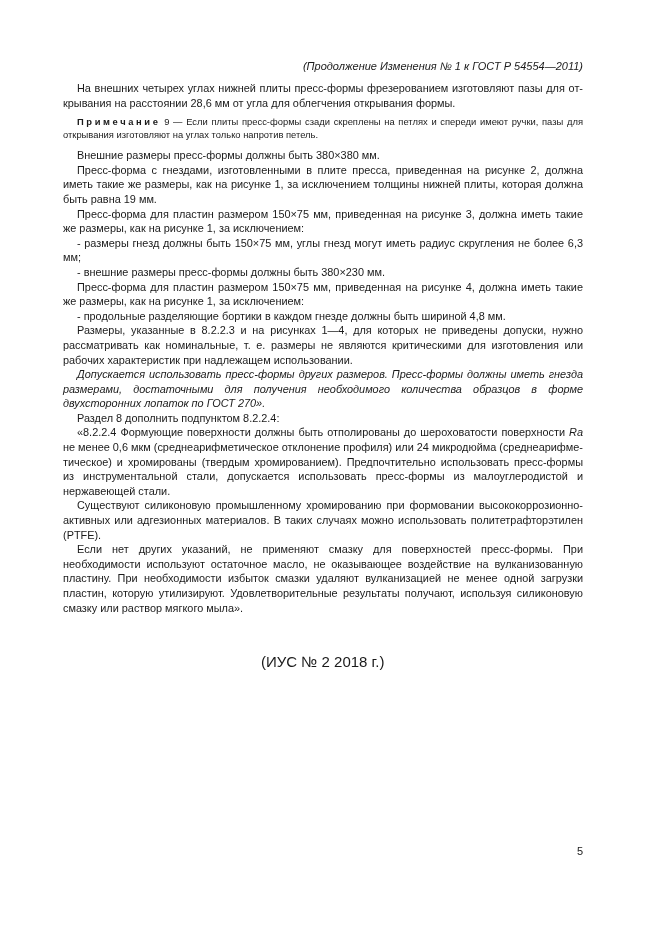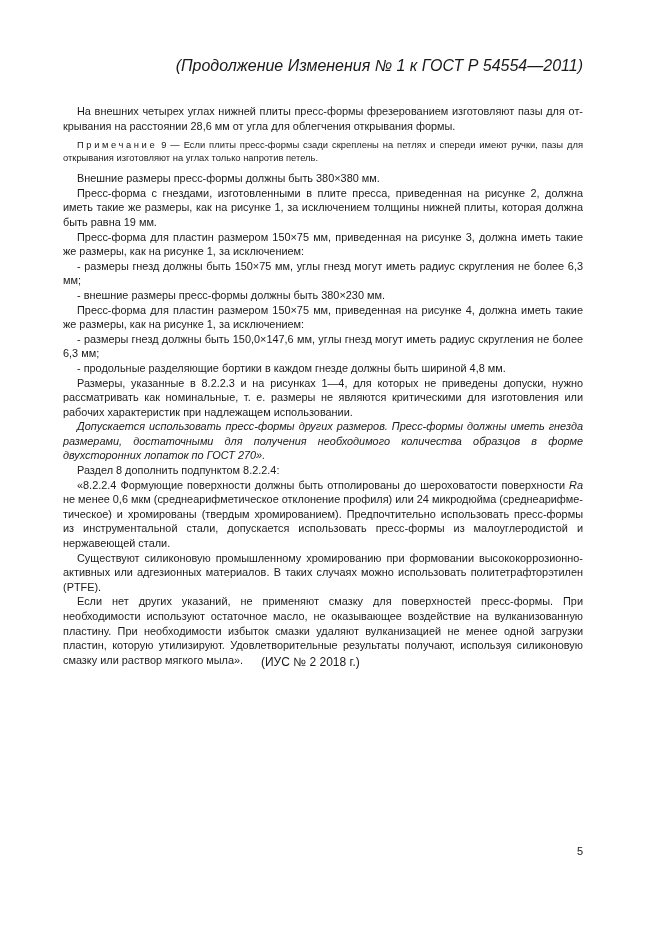--- a/index.html
+++ b/index.html
@@ -3,37 +3,37 @@
   <meta charset="utf-8">
   <style>
     html, body { margin: 0; padding: 0; background: #ffffff; }
     body {
       width: 661px; height: 935px; position: relative; overflow: hidden;
       font-family: "Liberation Sans", sans-serif; color: #1a1a1a;
     }
     .page { position: absolute; left: 63px; top: 0; width: 520px; }
     .header {
       position: absolute; top: 59px; right: 0; left: 0;
-      text-align: right; font-style: italic; font-size: 16px; line-height: 14px;
+      text-align: right; font-style: italic; font-size: 11px; line-height: 14px;
     }
     .body-text {
-      position: absolute; top: 104px; left: 0; width: 520px;
+      position: absolute; top: 81px; left: 0; width: 520px;
       font-size: 10.9px; line-height: 14.6px; text-align: justify;
     }
     .body-text p { margin: 0; text-indent: 14px; }
     .body-text p.note {
       font-size: 9.4px; line-height: 13px; margin: 5px 0 7px 0;
     }
-    .note .spaced { letter-spacing: 2.6px; }
+    .note .spaced { letter-spacing: 2.6px; font-weight: bold; }
     .body-text p.it { font-style: italic; }
     .body-text .ra { font-style: italic; }
     .source {
       position: absolute; top: 655px; left: 0; width: 520px;
       text-align: left; padding-left: 198px; box-sizing: border-box;
-      font-size: 12px; line-height: 14px;
+      font-size: 15px; line-height: 14px;
     }
     .page-number {
       position: absolute; top: 844px; left: 0; width: 520px;
       text-align: right; font-size: 11px; line-height: 14px;
     }
   </style>
 </head>
 <body>
 
 <div class="page">
@@ -41,21 +41,20 @@
 
   <div class="body-text">
     <p>На внешних четырех углах нижней плиты пресс-формы фрезерованием изготовляют пазы для от-крывания на расстоянии 28,6 мм от угла для облегчения открывания формы.</p>
     <p class="note"><span class="spaced">Примечание</span><span> 9 — Если плиты пресс-формы сзади скреплены на петлях и спереди имеют ручки, пазы для открывания изготовляют на углах только напротив петель.</span></p>
     <p>Внешние размеры пресс-формы должны быть 380×380 мм.</p>
     <p>Пресс-форма с гнездами, изготовленными в плите пресса, приведенная на рисунке 2, должна иметь такие же размеры, как на рисунке 1, за исключением толщины нижней плиты, которая должна быть равна 19 мм.</p>
     <p>Пресс-форма для пластин размером 150×75 мм, приведенная на рисунке 3, должна иметь такие же размеры, как на рисунке 1, за исключением:</p>
     <p>- размеры гнезд должны быть 150×75 мм, углы гнезд могут иметь радиус скругления не более 6,3 мм;</p>
     <p>- внешние размеры пресс-формы должны быть 380×230 мм.</p>
     <p>Пресс-форма для пластин размером 150×75 мм, приведенная на рисунке 4, должна иметь такие же размеры, как на рисунке 1, за исключением:</p>
-    <p>- размеры гнезд должны быть 150,0×147,6 мм, углы гнезд могут иметь радиус скругления не более 6,3 мм;</p>
     <p>- продольные разделяющие бортики в каждом гнезде должны быть шириной 4,8 мм.</p>
     <p>Размеры, указанные в 8.2.2.3 и на рисунках 1—4, для которых не приведены допуски, нужно рассматривать как номинальные, т. е. размеры не являются критическими для изготовления или рабочих характеристик при надлежащем использовании.</p>
     <p class="it">Допускается использовать пресс-формы других размеров. Пресс-формы должны иметь гнезда размерами, достаточными для получения необходимого количества образцов в форме двухсторонних лопаток по ГОСТ 270».</p>
     <p>Раздел 8 дополнить подпунктом 8.2.2.4:</p>
     <p><span>«8.2.2.4 Формующие поверхности должны быть отполированы до шероховатости поверхности </span><span class="ra">Ra</span><span> не менее 0,6 мкм (среднеарифметическое отклонение профиля) или 24 микродюйма (среднеарифме-тическое) и хромированы (твердым хромированием). Предпочтительно использовать пресс-формы из инструментальной стали, допускается использовать пресс-формы из малоуглеродистой и нержавеющей стали.</span></p>
     <p>Существуют силиконовую промышленному хромированию при формовании высококоррозионно-активных или адгезионных материалов. В таких случаях можно использовать политетрафторэтилен (PTFE).</p>
     <p>Если нет других указаний, не применяют смазку для поверхностей пресс-формы. При необходимости используют остаточное масло, не оказывающее воздействие на вулканизованную пластину. При необходимости избыток смазки удаляют вулканизацией не менее одной загрузки пластин, которую утилизируют. Удовлетворительные результаты получают, используя силиконовую смазку или раствор мягкого мыла».</p>
   </div>
 
   <div class="source">(ИУС № 2  2018 г.)</div>

